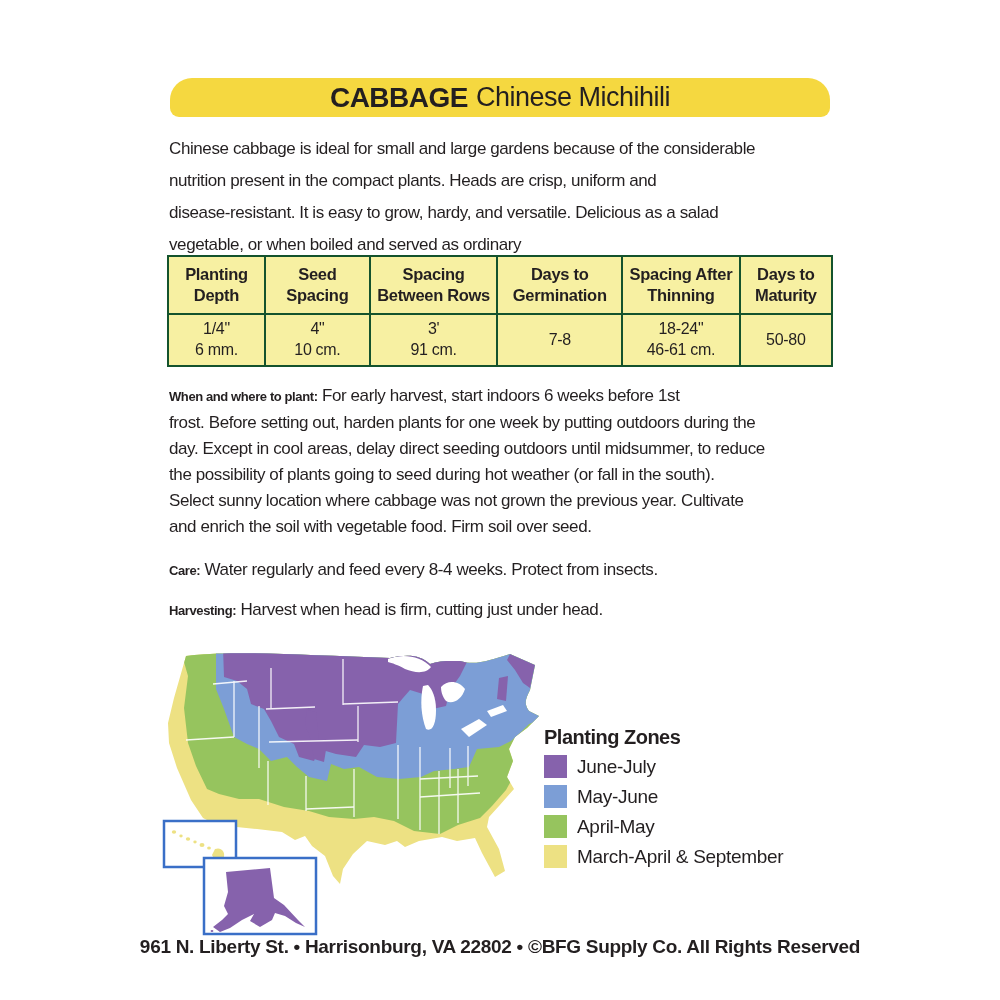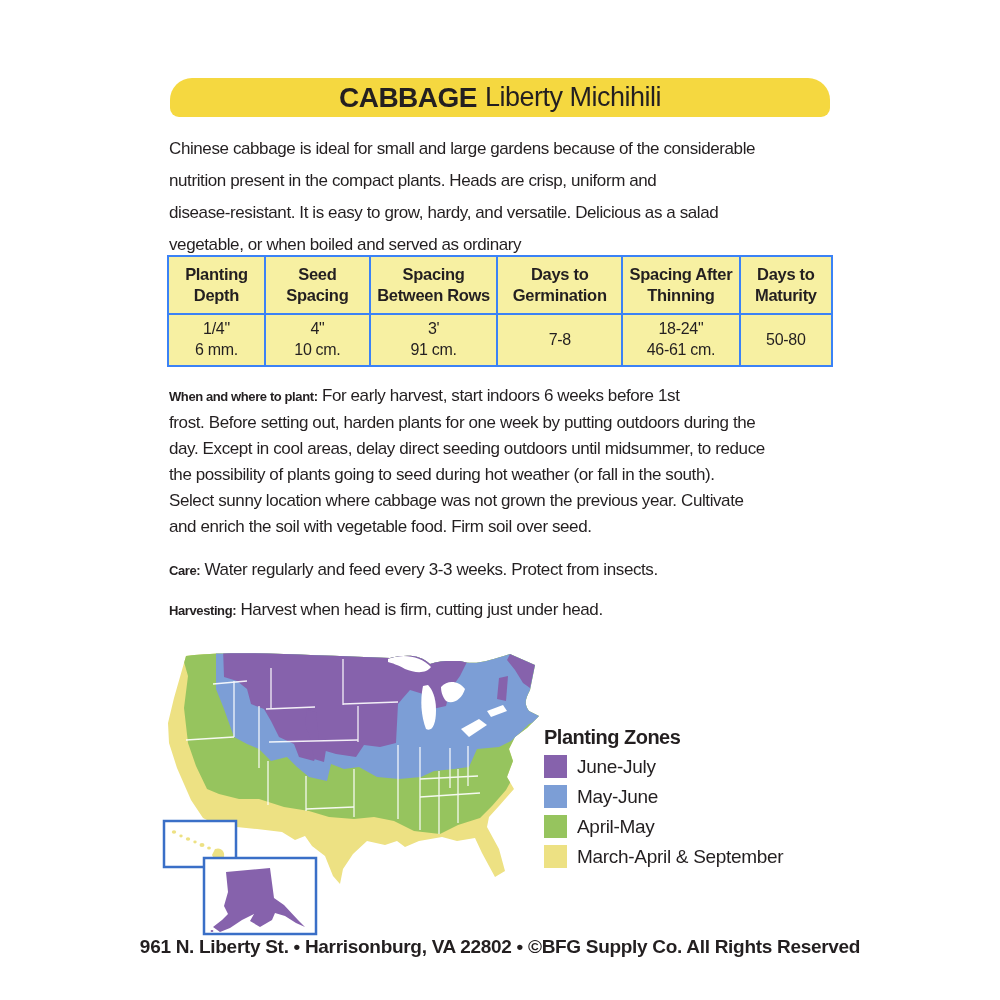--- a/index.html
+++ b/index.html
@@ -16,21 +16,21 @@
   .banner .t2{font-weight:normal;font-size:27px;letter-spacing:-0.5px;margin-left:8px;}
   .desc{
     position:absolute;left:169px;top:133px;width:664px;
     font-size:17px;letter-spacing:-0.4px;line-height:32px;white-space:pre-line;margin:0;
   }
   table.info{
     position:absolute;left:167px;top:255px;width:666px;
     border-collapse:collapse;table-layout:fixed;
   }
   table.info th, table.info td{
-    border:2px solid #3b82f6;text-align:center;vertical-align:middle;
+    border:2px solid #14532d;text-align:center;vertical-align:middle;
     white-space:pre-line;letter-spacing:-0.3px;
   }
   table.info th{height:54px;font-size:16.5px;font-weight:bold;line-height:1.25;}
   table.info td{height:48px;font-size:16px;font-weight:normal;line-height:1.3;}
   .para{
     position:absolute;left:169px;width:664px;
     font-size:17px;letter-spacing:-0.4px;line-height:26px;white-space:pre-line;margin:0;
   }
   .para b{font-size:13px;letter-spacing:-0.4px;}
   #sec-planting{top:383px;}
@@ -45,21 +45,21 @@
   .footer{
     position:absolute;left:0;top:936px;width:1000px;text-align:center;
     font-weight:bold;font-size:19px;letter-spacing:-0.3px;
   }
 </style>
 </head>
 <body>
 
 <div class="banner" style="background: rgb(245, 216, 64);">
   <span class="t1">CABBAGE</span>
-  <span class="t2">Liberty Michihili</span>
+  <span class="t2">Chinese Michihili</span>
 </div>
 
 <p class="desc">Chinese cabbage is ideal for small and large gardens because of the considerable
 nutrition present in the compact plants. Heads are crisp, uniform and
 disease-resistant. It is easy to grow, hardy, and versatile. Delicious as a salad
 vegetable, or when boiled and served as ordinary</p>
 
 <table class="info" style="background: rgb(247, 240, 162);">
   <colgroup>
     <col style="width:14.6%">
@@ -98,21 +98,21 @@
   </tr>
 </tbody>
   </table>
 
 <p class="para" id="sec-planting"><b>When and where to plant:</b> <span>For early harvest, start indoors 6 weeks before 1st
 frost. Before setting out, harden plants for one week by putting outdoors during the
 day. Except in cool areas, delay direct seeding outdoors until midsummer, to reduce
 the possibility of plants going to seed during hot weather (or fall in the south).
 Select sunny location where cabbage was not grown the previous year. Cultivate
 and enrich the soil with vegetable food. Firm soil over seed.</span></p>
-<p class="para" id="sec-care"><b>Care:</b> <span>Water regularly and feed every 3-3 weeks. Protect from insects.</span></p>
+<p class="para" id="sec-care"><b>Care:</b> <span>Water regularly and feed every 8-4 weeks. Protect from insects.</span></p>
 <p class="para" id="sec-harvesting"><b>Harvesting:</b> <span>Harvest when head is firm, cutting just under head.</span></p>
 
 <div class="map-wrap">
   <svg width="390" height="292" viewBox="0 0 390 292" aria-hidden="true">
     <defs>
       <clipPath id="usClip">
         <path d="M28,8 C70,2 140,7 232,10 C250,6 262,7 272,16 C282,12 295,13 302,13 C318,18 332,12 352,6 L377,17 L372,42 C367,52 366,56 371,63 L381,68 L369,80 L357,89 L351,101 L355,113 L349,129 L356,141 L341,158 L331,169 L329,179 L341,201 L347,223 L337,229 L324,205 L317,190 L299,193 L284,189 L261,193 L247,199 L239,193 L227,197 L209,193 L195,206 L185,221 L182,236 L175,228 L167,208 L154,198 L147,188 L137,192 L124,184 L99,181 L59,177 L45,170 L33,152 L19,120 L11,95 L10,75 L16,50 Z"></path>
       </clipPath>
     </defs>
     <g clip-path="url(#usClip)">

